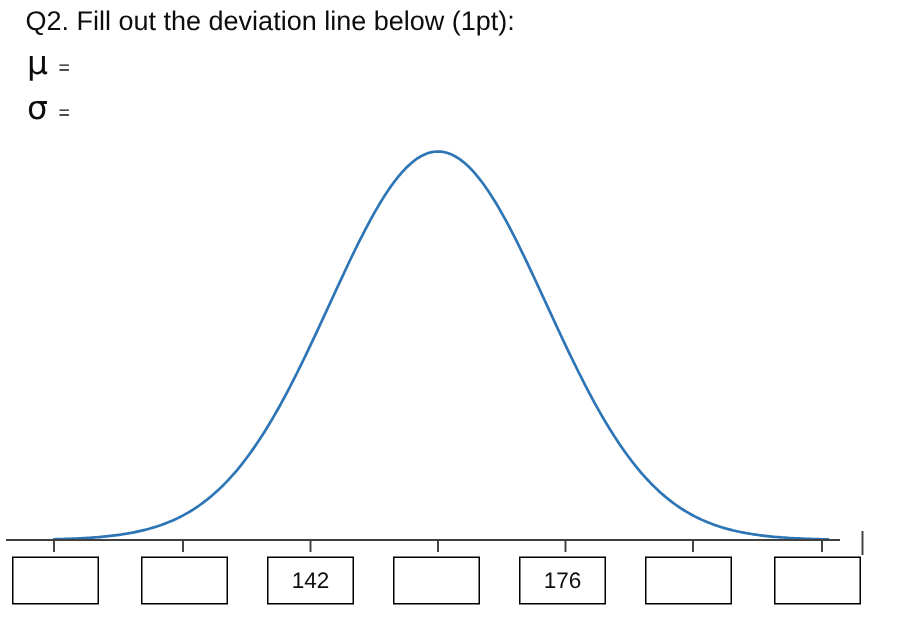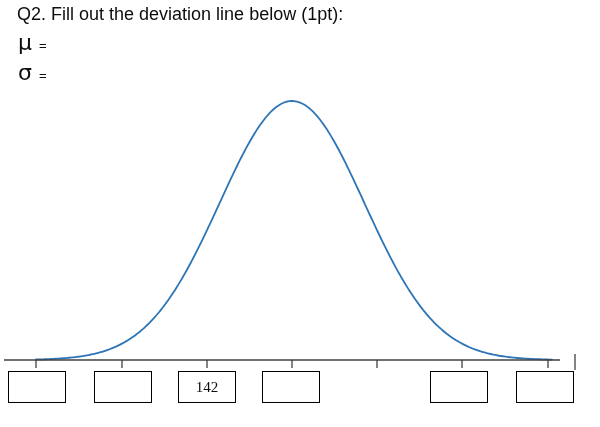--- a/index.html
+++ b/index.html
@@ -100,21 +100,21 @@
     border: 1px solid #000000;
     background: #ffffff;
     display: flex;
     align-items: center;
     justify-content: center;
   }
   .answer-box .box-value {
     font-size: 15px;
     line-height: 15px;
     color: #0d0d0d;
-    font-family: Liberation Serif, serif;
+    font-family: Liberation Sans, sans-serif;
   }
 </style>
 </head>
 <body>
 
 <div id="worksheet">
 
   <div class="question-title">Q2. Fill out the deviation line below (1pt):</div>
 
   <div class="param-line" id="param-mu">
@@ -155,20 +155,23 @@
       </div>
       <div class="answer-box" style="left: 94px;">
         <span class="box-value"></span>
       </div>
       <div class="answer-box" style="left: 178px;">
         <span class="box-value">142</span>
       </div>
       <div class="answer-box" style="left: 262px;">
         <span class="box-value"></span>
       </div>
+      <div class="answer-box" style="left: 346px;">
+        <span class="box-value">176</span>
+      </div>
       <div class="answer-box" style="left: 430px;">
         <span class="box-value"></span>
       </div>
       <div class="answer-box" style="left: 516px;">
         <span class="box-value"></span>
       </div>
     </div>
 
 </div>
 

